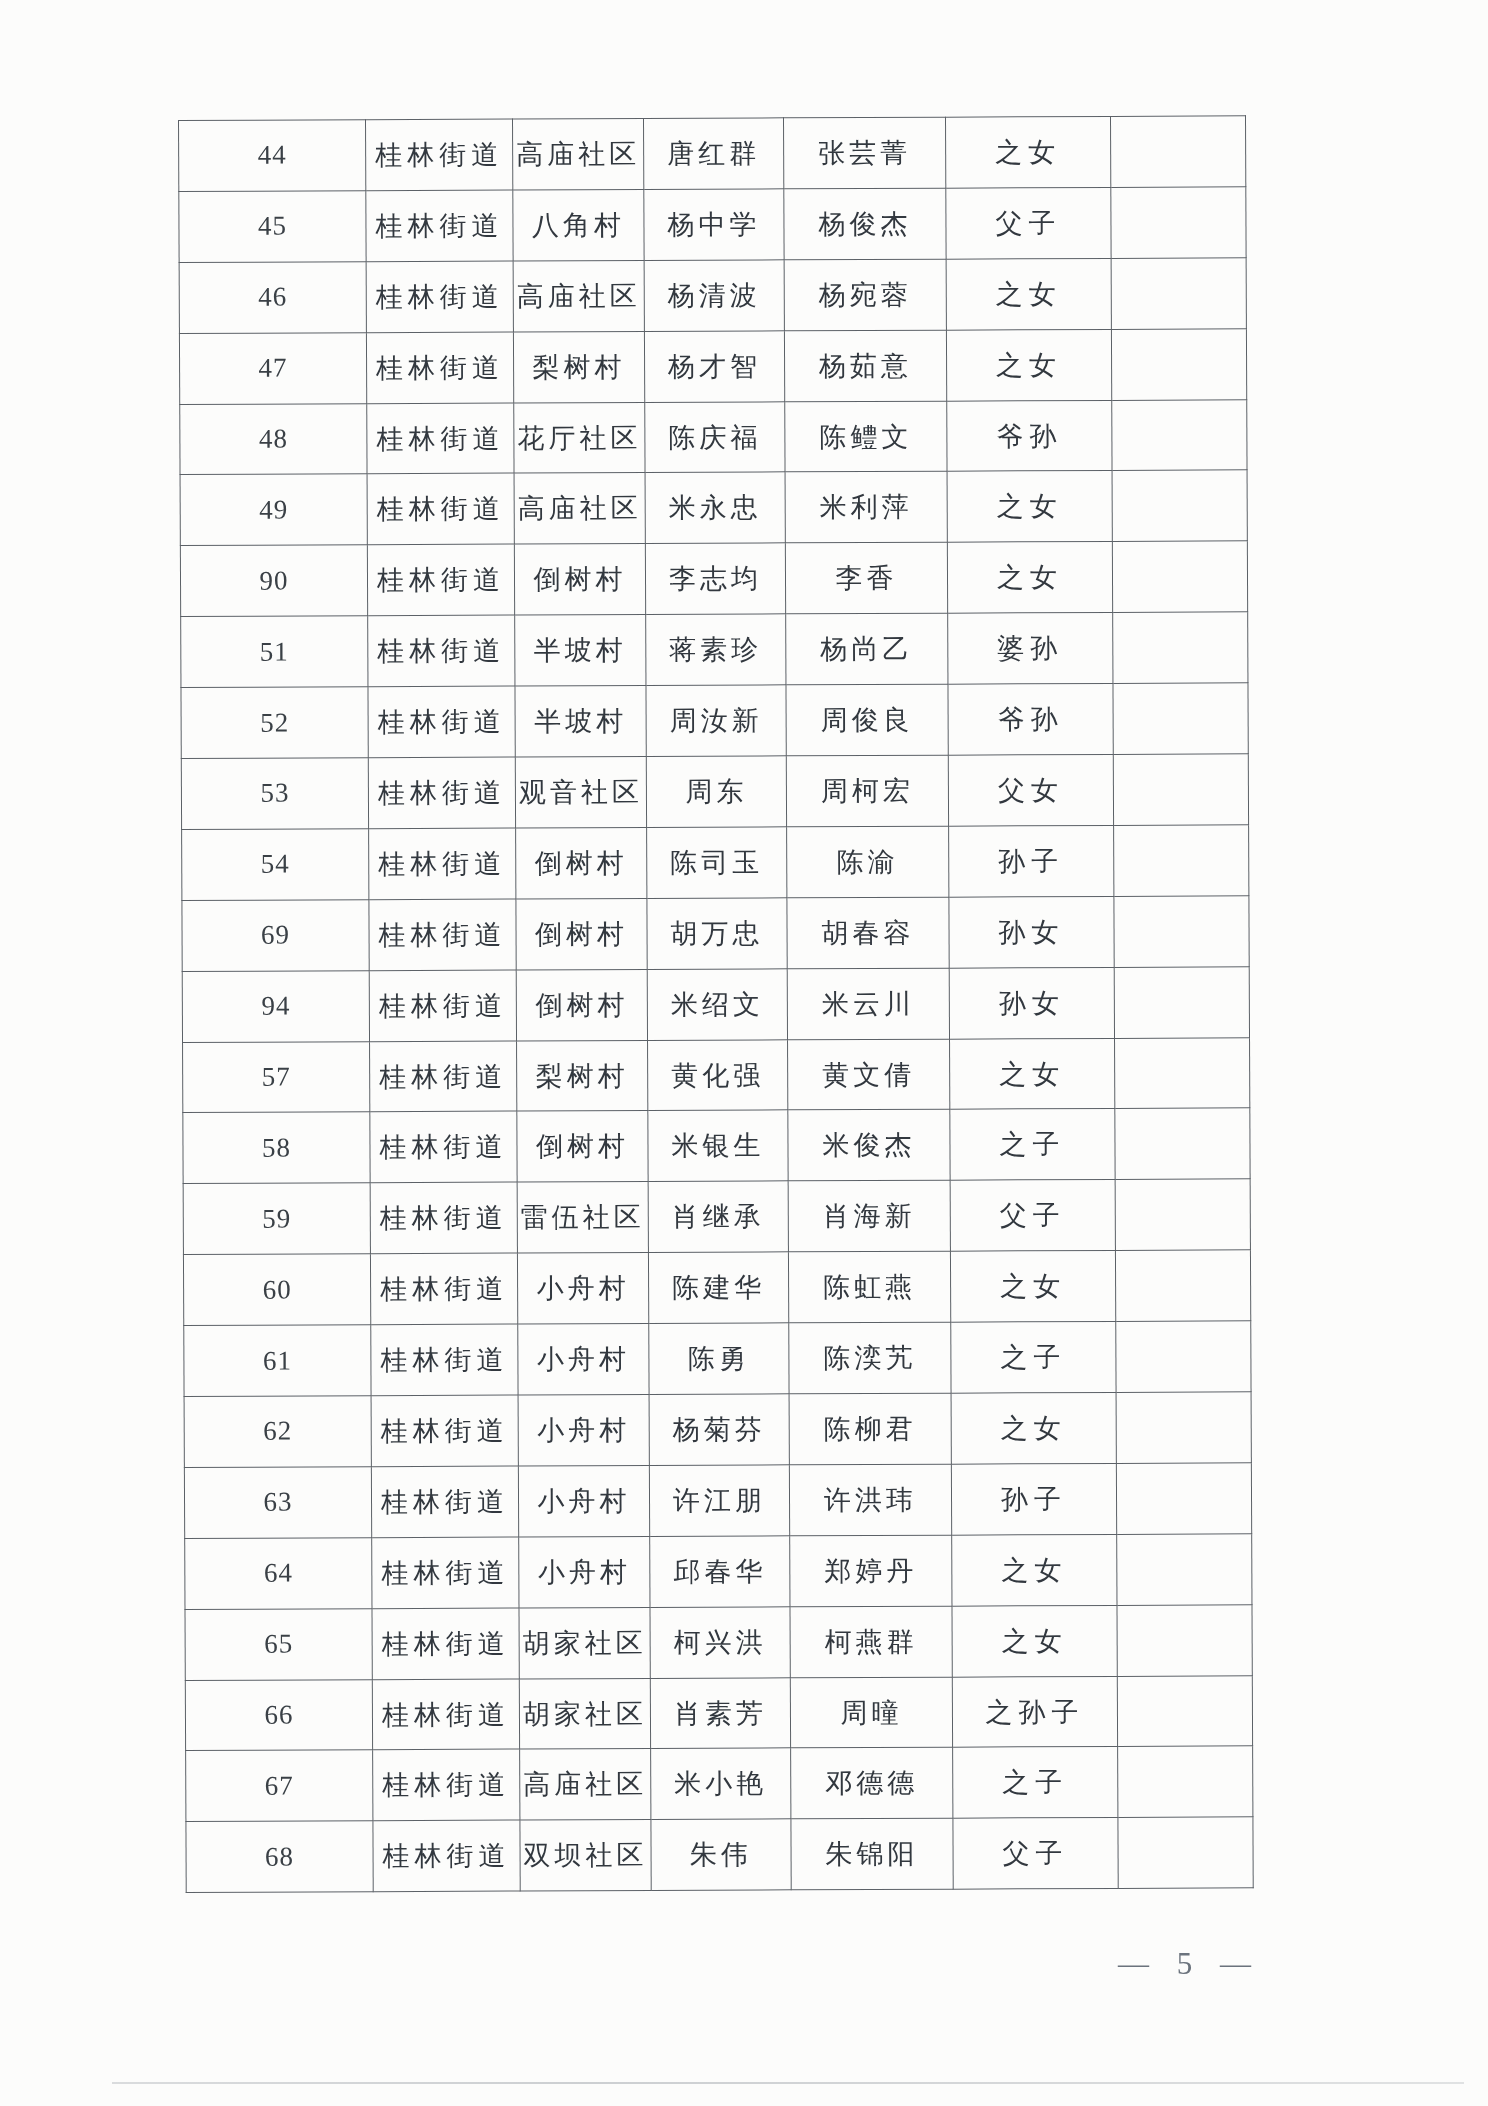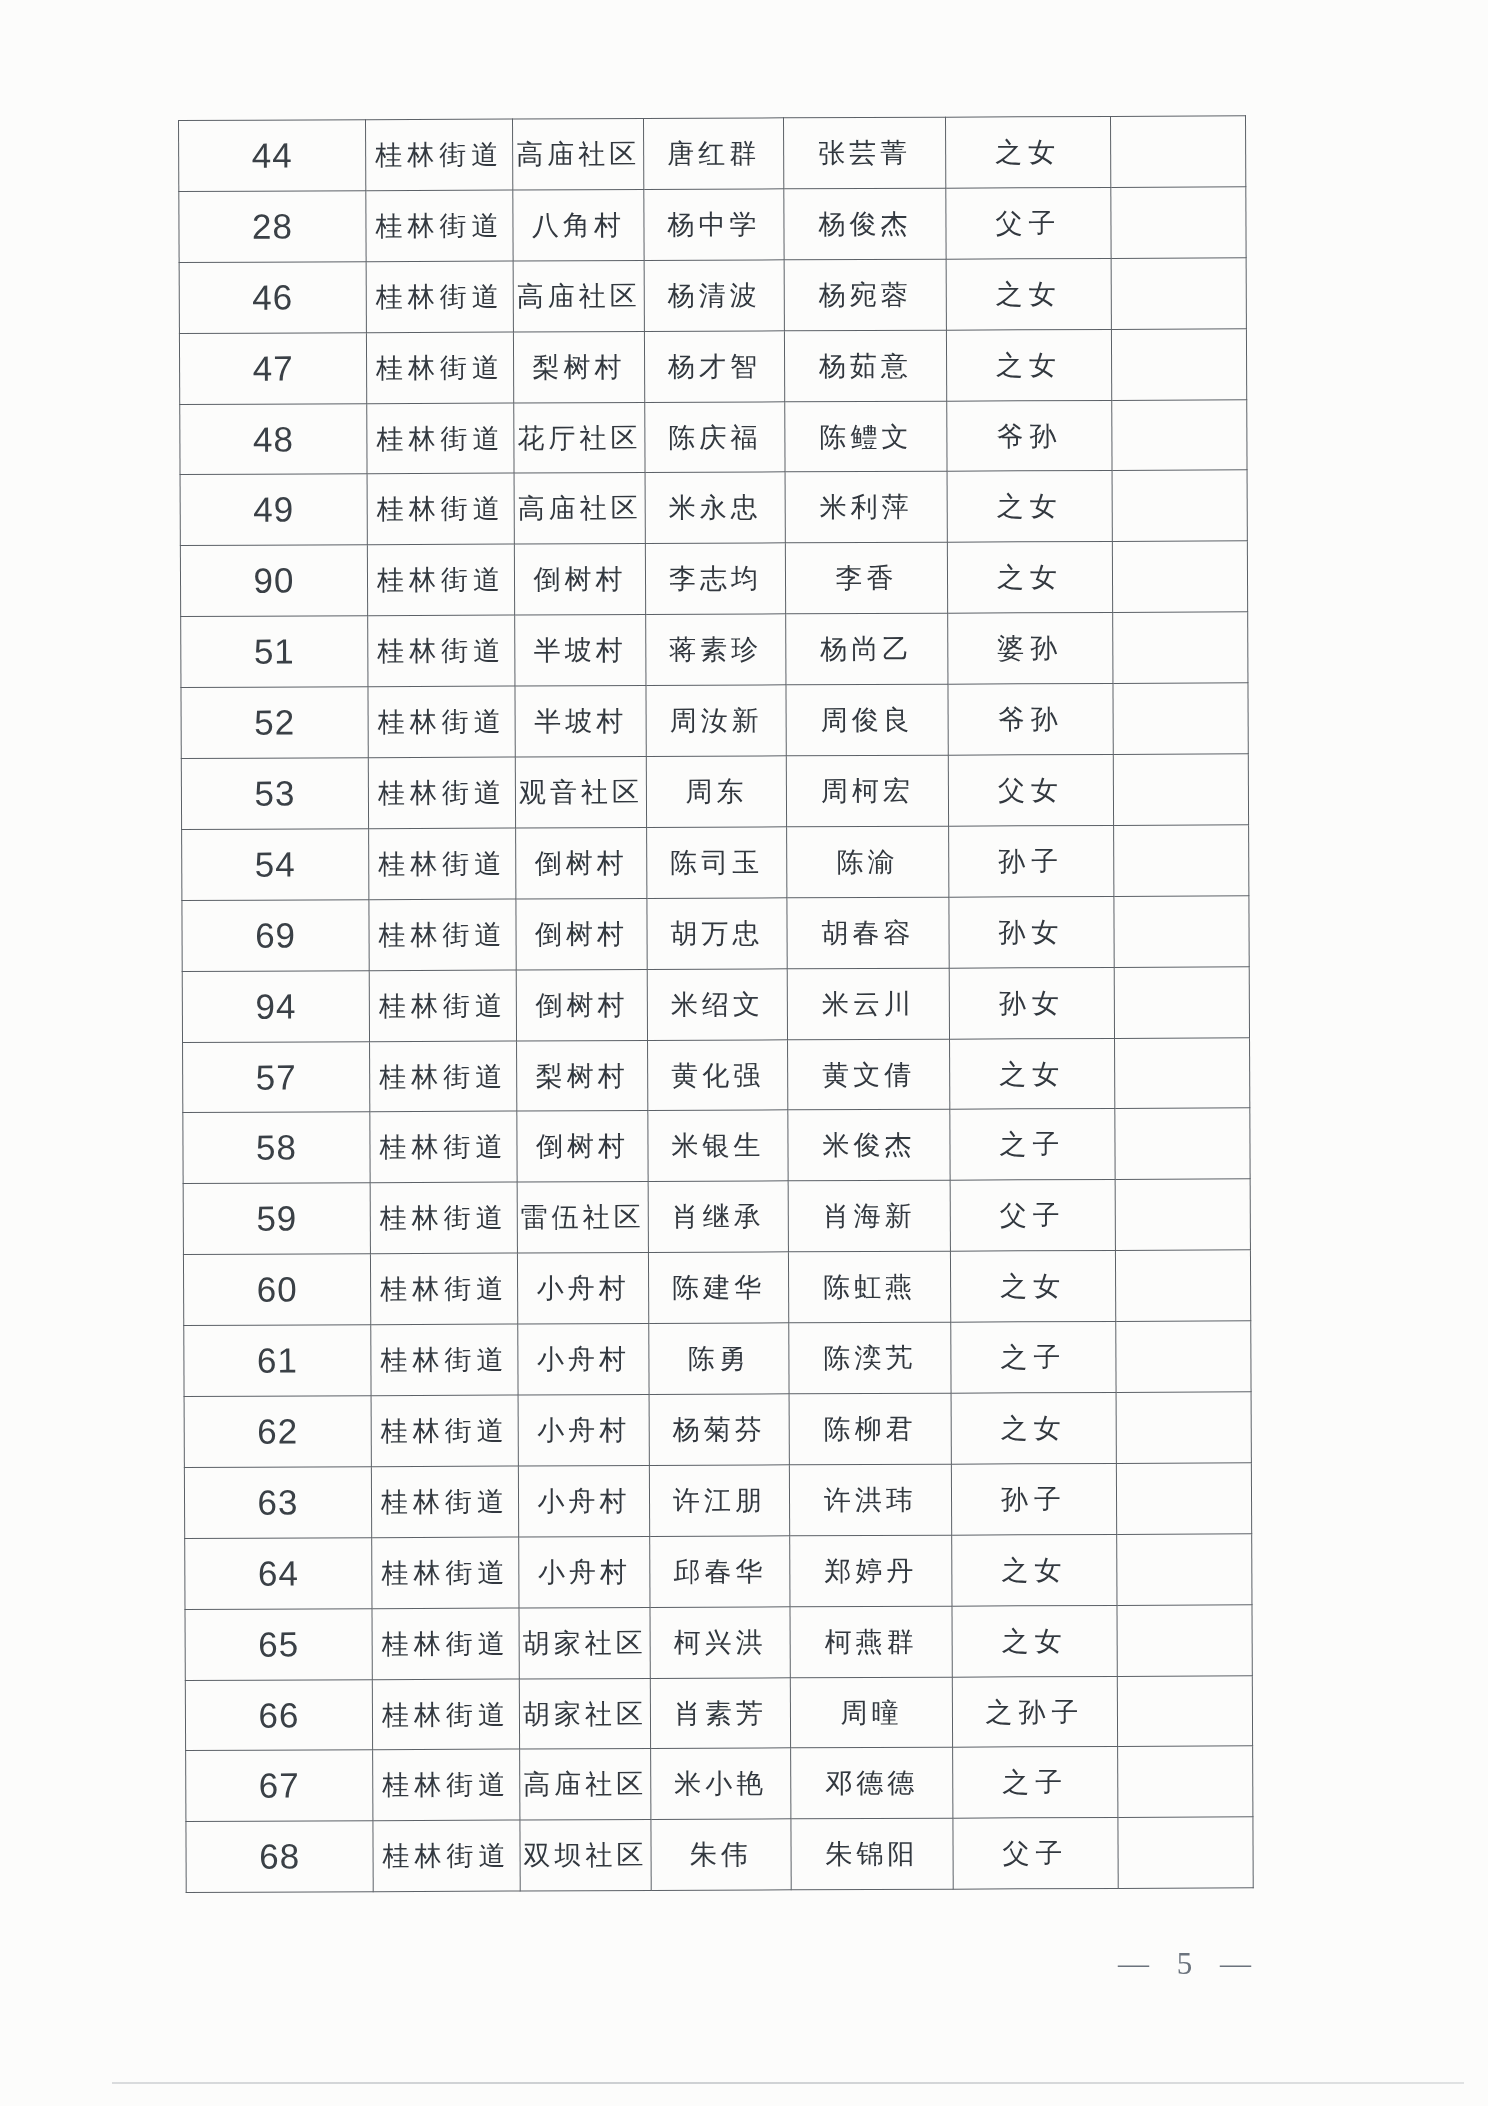--- a/index.html
+++ b/index.html
@@ -33,22 +33,22 @@
     vertical-align: middle;
     height: 69.9px;
     padding: 0;
     color: #32383f;
     font-size: 27px;
     letter-spacing: 4px;
     white-space: nowrap;
     overflow: hidden;
   }
   .roster-table td.c-no {
-    font-family: Liberation Sans, sans-serif;
-    font-size: 35px;
+    font-family: Liberation Serif, serif;
+    font-size: 27px;
     letter-spacing: 1px;
     color: #3a4046;
     text-align: center;
   }
   .roster-table td.c-street { letter-spacing: 5px; margin-top: 8px; }
   .roster-table td.c-relation { letter-spacing: 6px; margin-left: 45px; }
   .page-number {
     position: absolute;
     left: 1118px;
     top: 1946px;
@@ -88,21 +88,21 @@
         <tr>
       <td class="c-no">44</td>
       <td class="c-street">桂林街道</td>
       <td class="c-village">高庙社区</td>
       <td class="c-name1">唐红群</td>
       <td class="c-name2">张芸菁</td>
       <td class="c-relation">之女</td>
       <td class="c-remark"></td>
     </tr>
         <tr>
-      <td class="c-no">28</td>
+      <td class="c-no">45</td>
       <td class="c-street">桂林街道</td>
       <td class="c-village">八角村</td>
       <td class="c-name1">杨中学</td>
       <td class="c-name2">杨俊杰</td>
       <td class="c-relation">父子</td>
       <td class="c-remark"></td>
     </tr>
         <tr>
       <td class="c-no">46</td>
       <td class="c-street">桂林街道</td>

